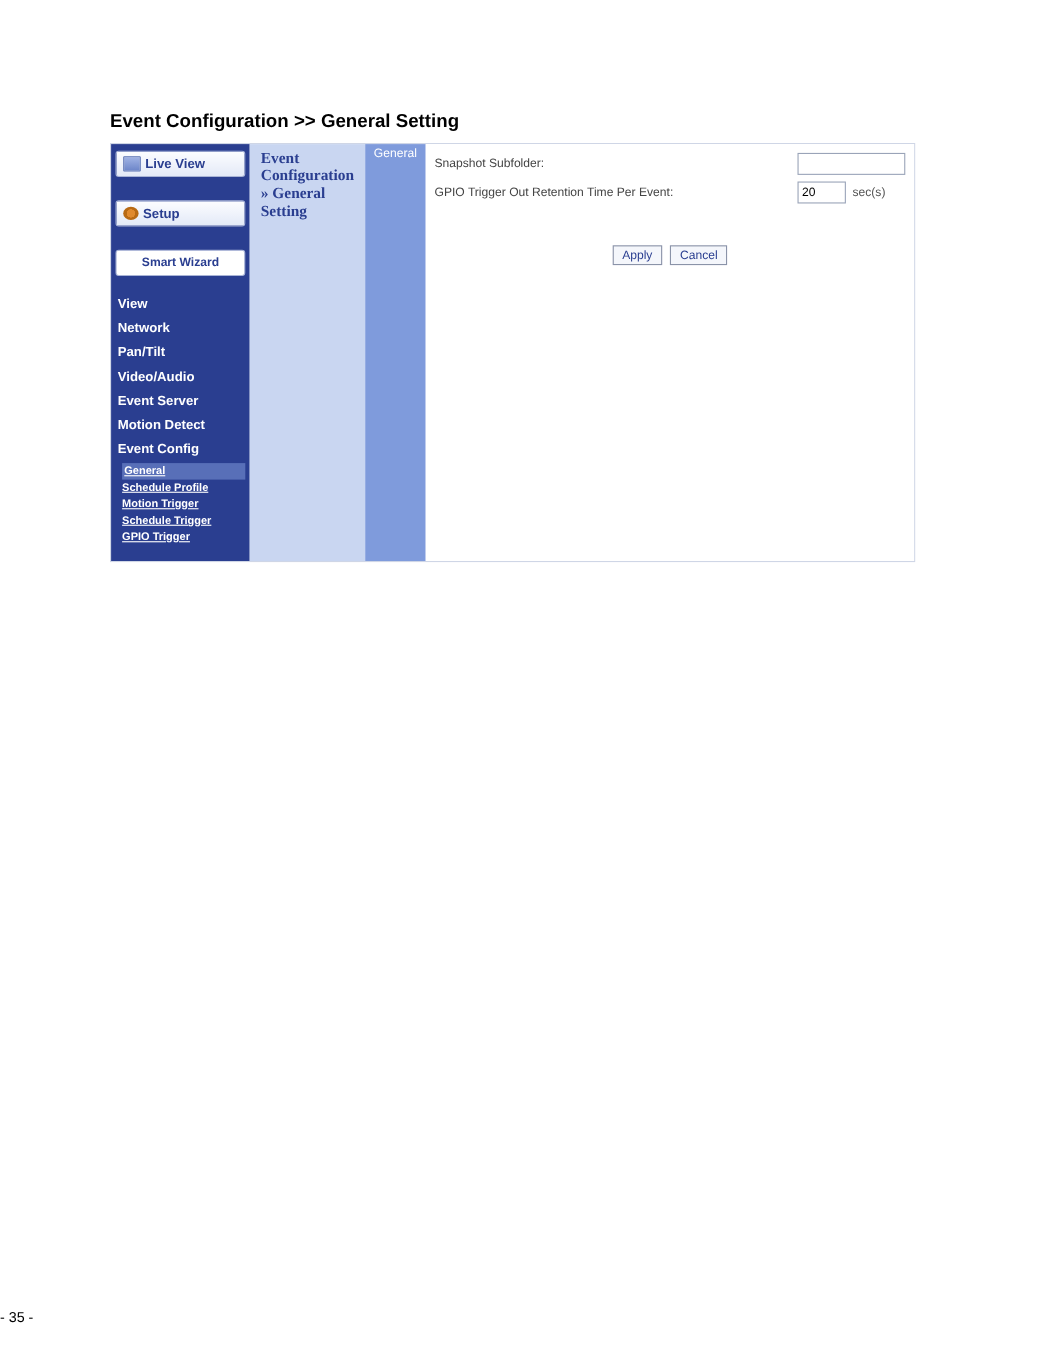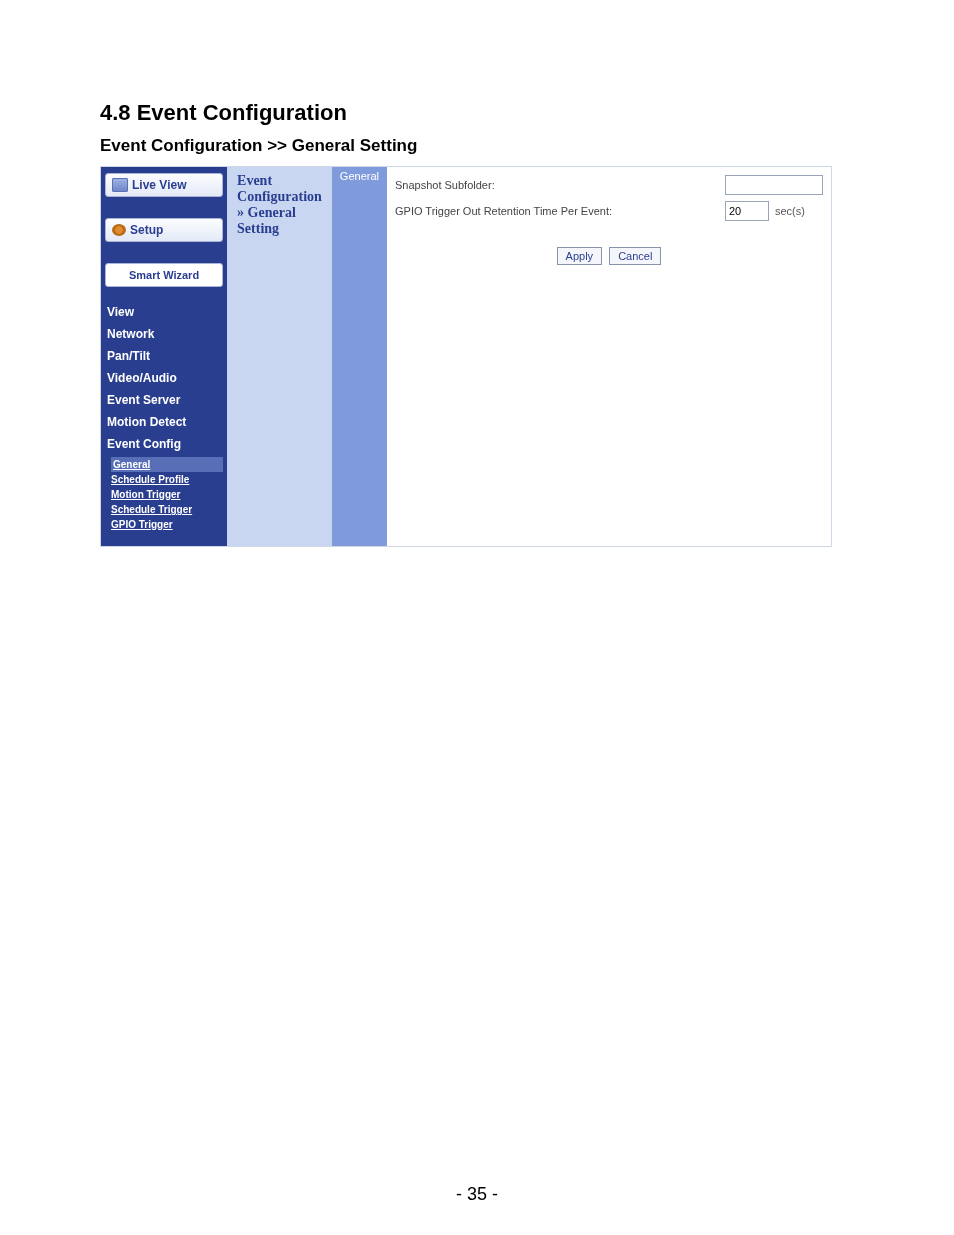--- a/index.html
+++ b/index.html
@@ -19,36 +19,35 @@
   .submenu li{font-size:10px;font-weight:bold;text-decoration:underline;padding:2px 0;color:#fff}
   .submenu li.sel{background:#586fb8;padding-left:2px}
   .main{flex:1;display:flex;flex-direction:row}
   .crumb{background:#c9d6f1;color:#2a3e90;font-weight:bold;font-size:14px;padding:6px 10px;font-family:Georgia, 'Times New Roman', serif}
   .section-header{background:#7f9bdc;color:#fff;font-size:11px;padding:3px 8px}
   .formarea{background:#fff;flex:1;padding:8px 8px 18px 8px;font-size:11px;color:#444}
   .row{display:flex;align-items:center;margin-bottom:6px}
   .row label{width:330px}
   .row input[type=text]{border:1px solid #9aa4b8;height:18px;font-size:11px;padding:0 3px}
   .row .unit{margin-left:6px;color:#555}
-  .btns{text-align:center;margin-top:26px}
+  .btns{text-align:center;margin-top:38px}
   .btns button{border:1px solid #8a93a8;background:#f4f6fb;font-size:11px;padding:2px 8px;margin:0 2px;cursor:pointer;color:#2a3e90}
   .bottombar{height:8px;background:#7f9bdc}
   ul.desc{margin:18px 0 0 36px;padding:0;list-style:none;font-size:15px;line-height:1.45}
   ul.desc li{margin-bottom:10px;text-indent:-14px;padding-left:14px}
   ul.desc li::before{content:"-  "}
-  .pgnum{position:absolute;bottom:30px;left:0;right:0;text-align:center;font-size:18px}
+  .pgnum{position:absolute;bottom:30px;left:0;right:0;text-align:left;font-size:13px}
   
   .ic-cam{background:linear-gradient(#9fb2e4,#6d86c9);border:1px solid #5a72b3;border-radius:1px}
   .ic-gear{border-radius:50%;background:radial-gradient(circle,#e08a2e 40%,#b86a14 42%)}
 </style>
 </head>
 <body>
 
 <div class="page">
-  <h1>4.8  Event Configuration</h1>
 
   <h2>Event Configuration &gt;&gt; General Setting</h2>
 
   <div class="app">
     <div class="sidebar">
       <div class="tabbtn">
         <span class="ic ic-cam"></span>
         <span>Live View</span>
       </div>
       <div class="tabbtn">

